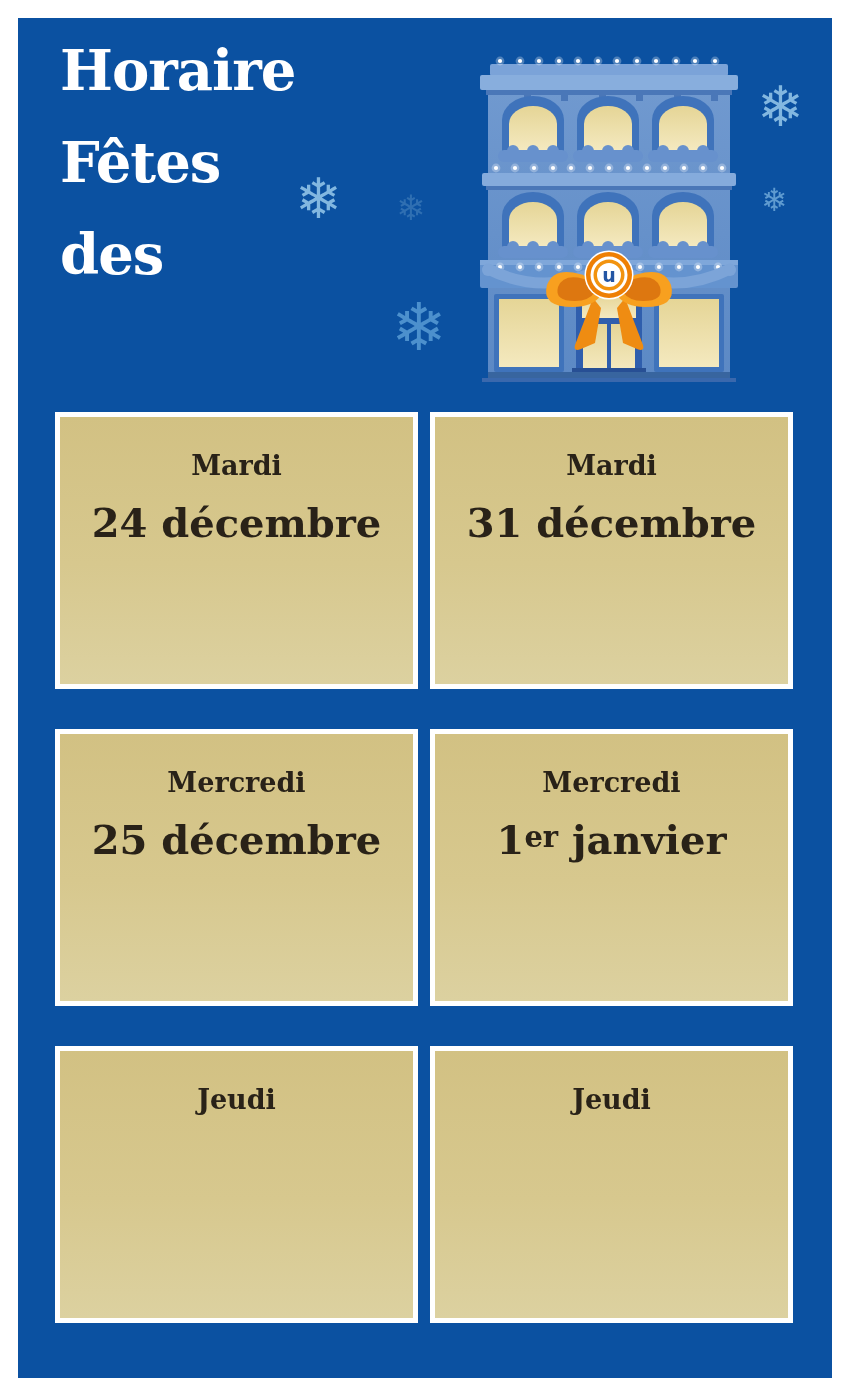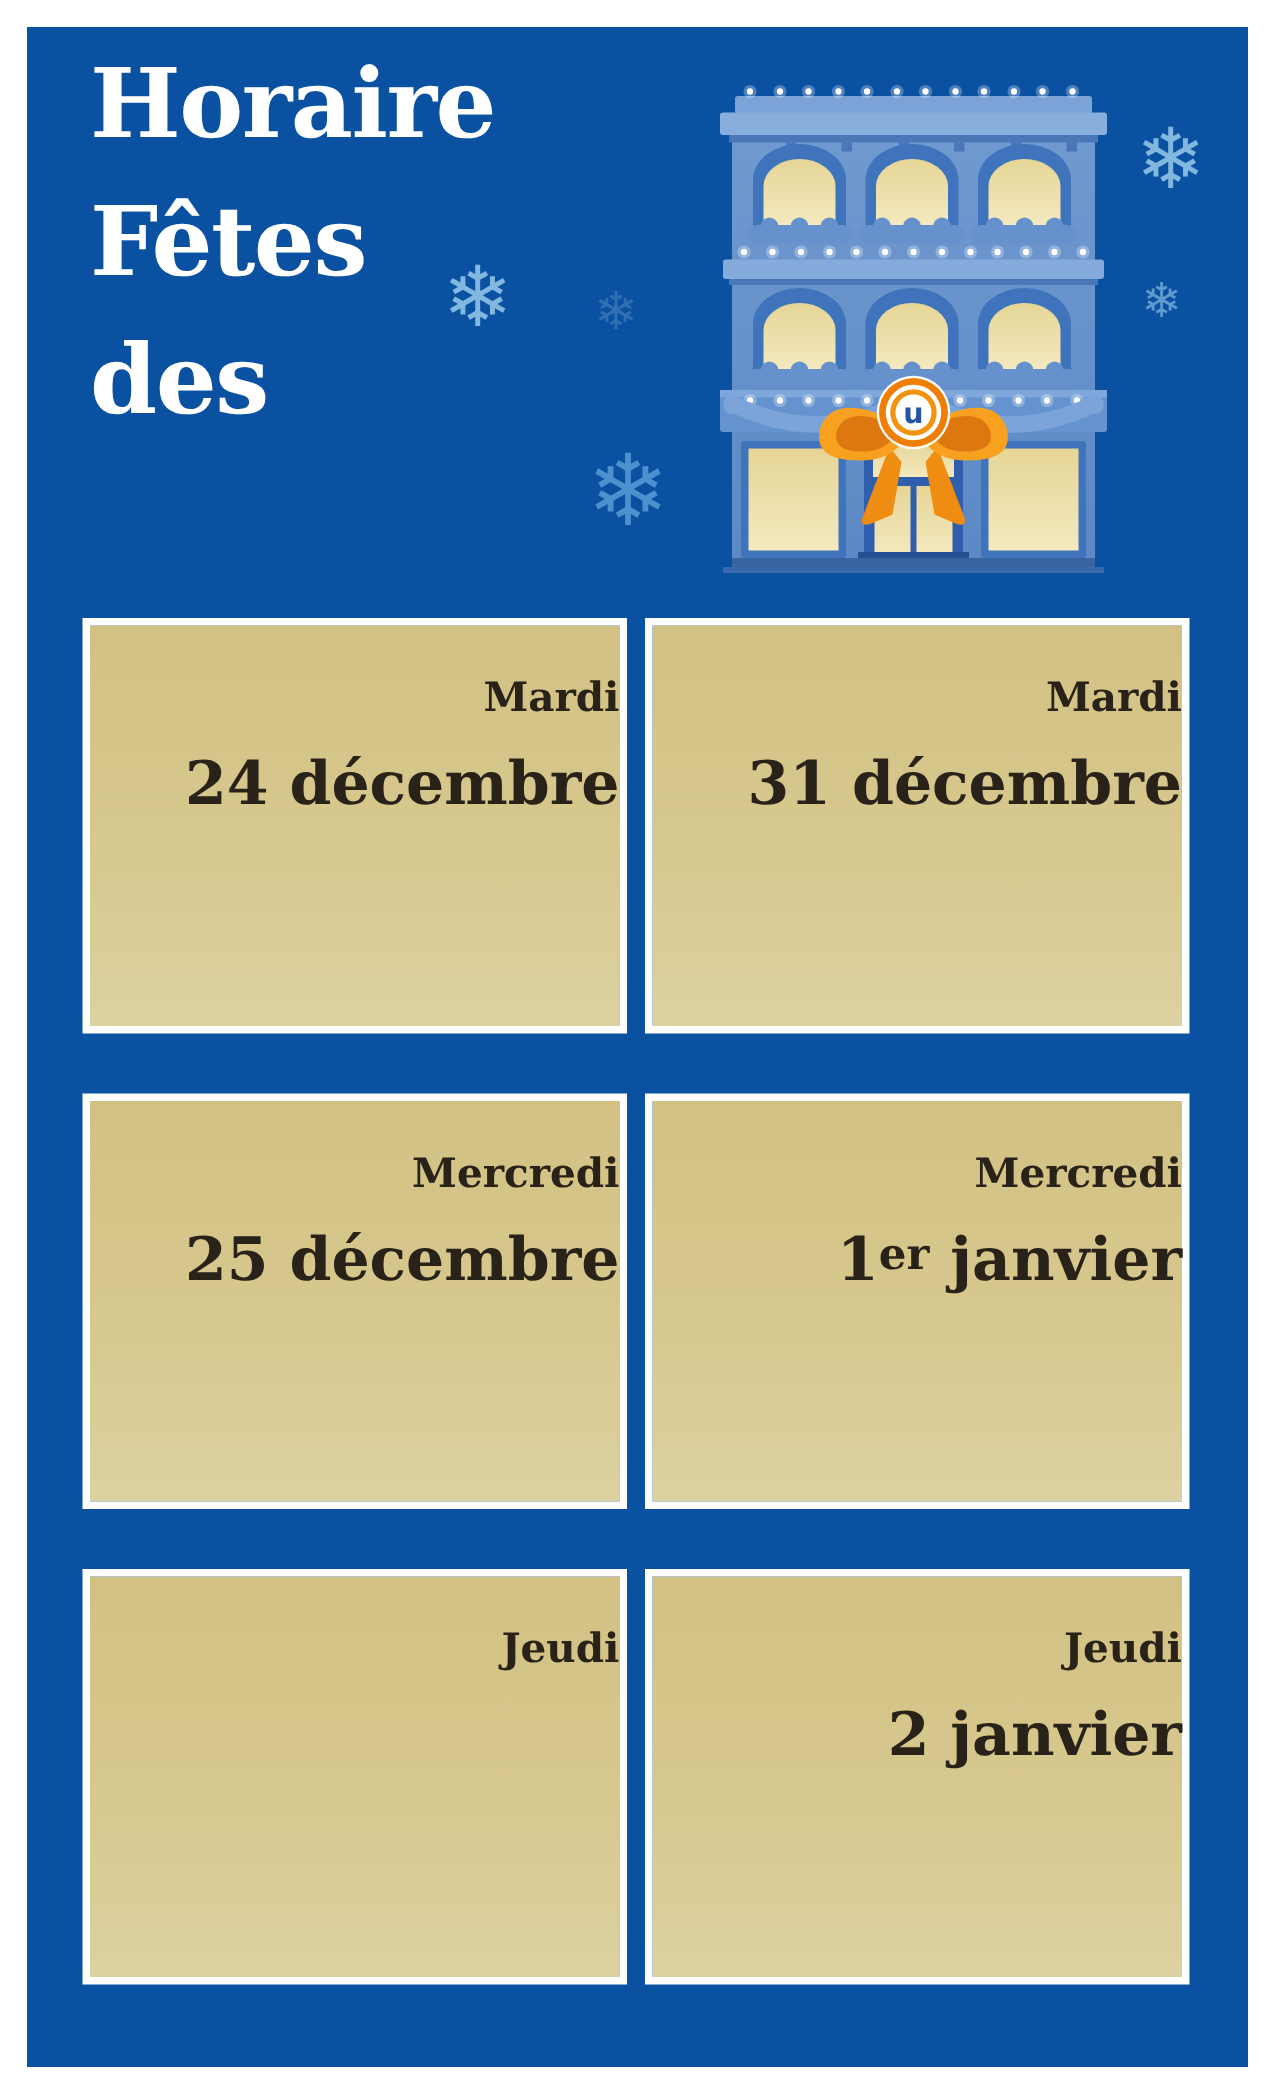--- a/index.html
+++ b/index.html
@@ -6,39 +6,39 @@
   .page{
     position:relative;width:850px;height:1400px;background:#ffffff;
     overflow:hidden;font-family:"DejaVu Serif",serif;
   }
   .panel{
     position:absolute;left:18px;top:18px;width:814px;height:1360px;
     background:#0b51a1;
   }
   .title{
     position:absolute;left:60px;top:24px;margin:0;
-    color:#ffffff;font-size:64px;line-height:92px;font-weight:700;
+    color:#ffffff;font-size:56px;line-height:92px;font-weight:700;
     letter-spacing:-1px;
   }
   .title span{display:block;}
   .snowflake{
     position:absolute;font-family:"DejaVu Sans",sans-serif;
     line-height:1;user-select:none;
   }
   .building{position:absolute;left:480px;top:54px;}
   .grid{
     position:absolute;left:55px;top:412px;width:738px;
     display:grid;grid-template-columns:363px 363px;
     column-gap:12px;row-gap:40px;
   }
   .card{
     box-sizing:border-box;height:277px;
     border:5px solid #ffffff;
     background:linear-gradient(180deg,#d2c183 0%,#d7c88e 55%,#dcd1a0 100%);
-    text-align:right;padding-top:33px;
+    text-align:center;padding-top:33px;
   }
   .card .day{
     font-size:27px;font-weight:700;color:#292218;line-height:1.2;
   }
   .card .date{
     font-size:40px;font-weight:700;color:#292218;line-height:1.15;margin-top:18px;
   }
   .card .date sup{
     font-size:29px;vertical-align:7px;
   }
@@ -225,16 +225,15 @@
     </div>
     <div class="card">
       <div class="day">Mercredi</div>
       <div class="date"><span>1</span><sup>er</sup><span> janvier</span></div>
     </div>
     <div class="card">
       <div class="day">Jeudi</div>
     </div>
     <div class="card">
       <div class="day">Jeudi</div>
-      <div class="date"><span>2 janvier</span><sup></sup><span></span></div>
     </div>
   </div>
 </div>
 
 </body></html>

